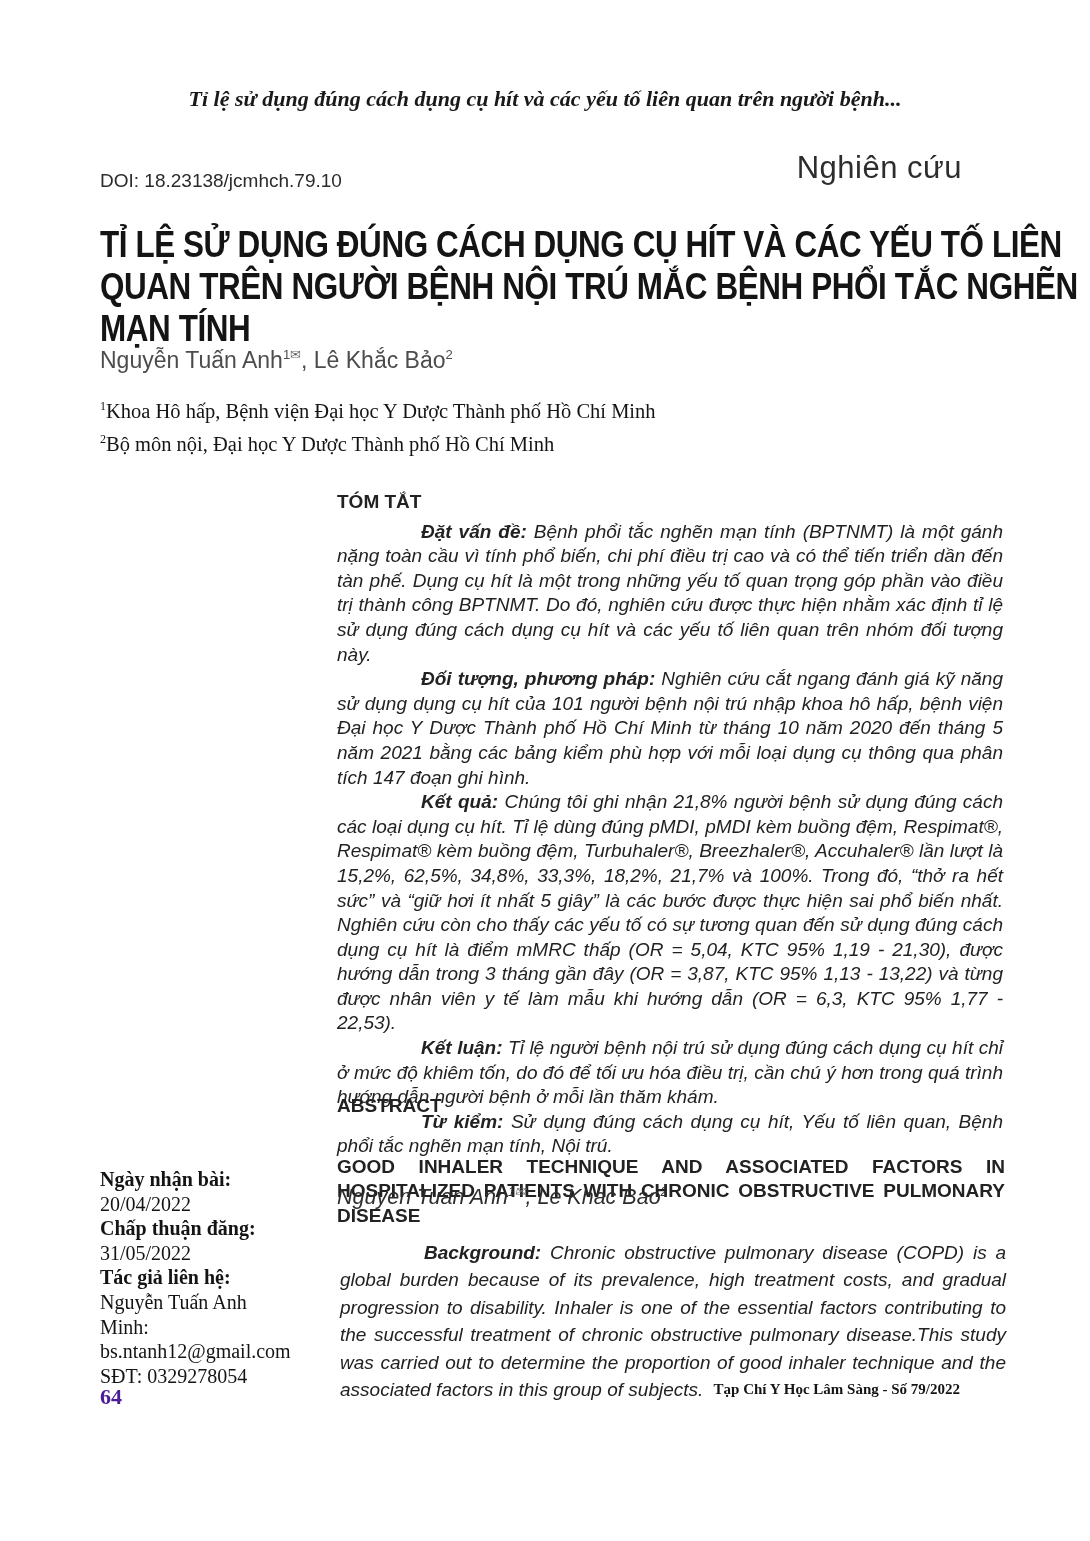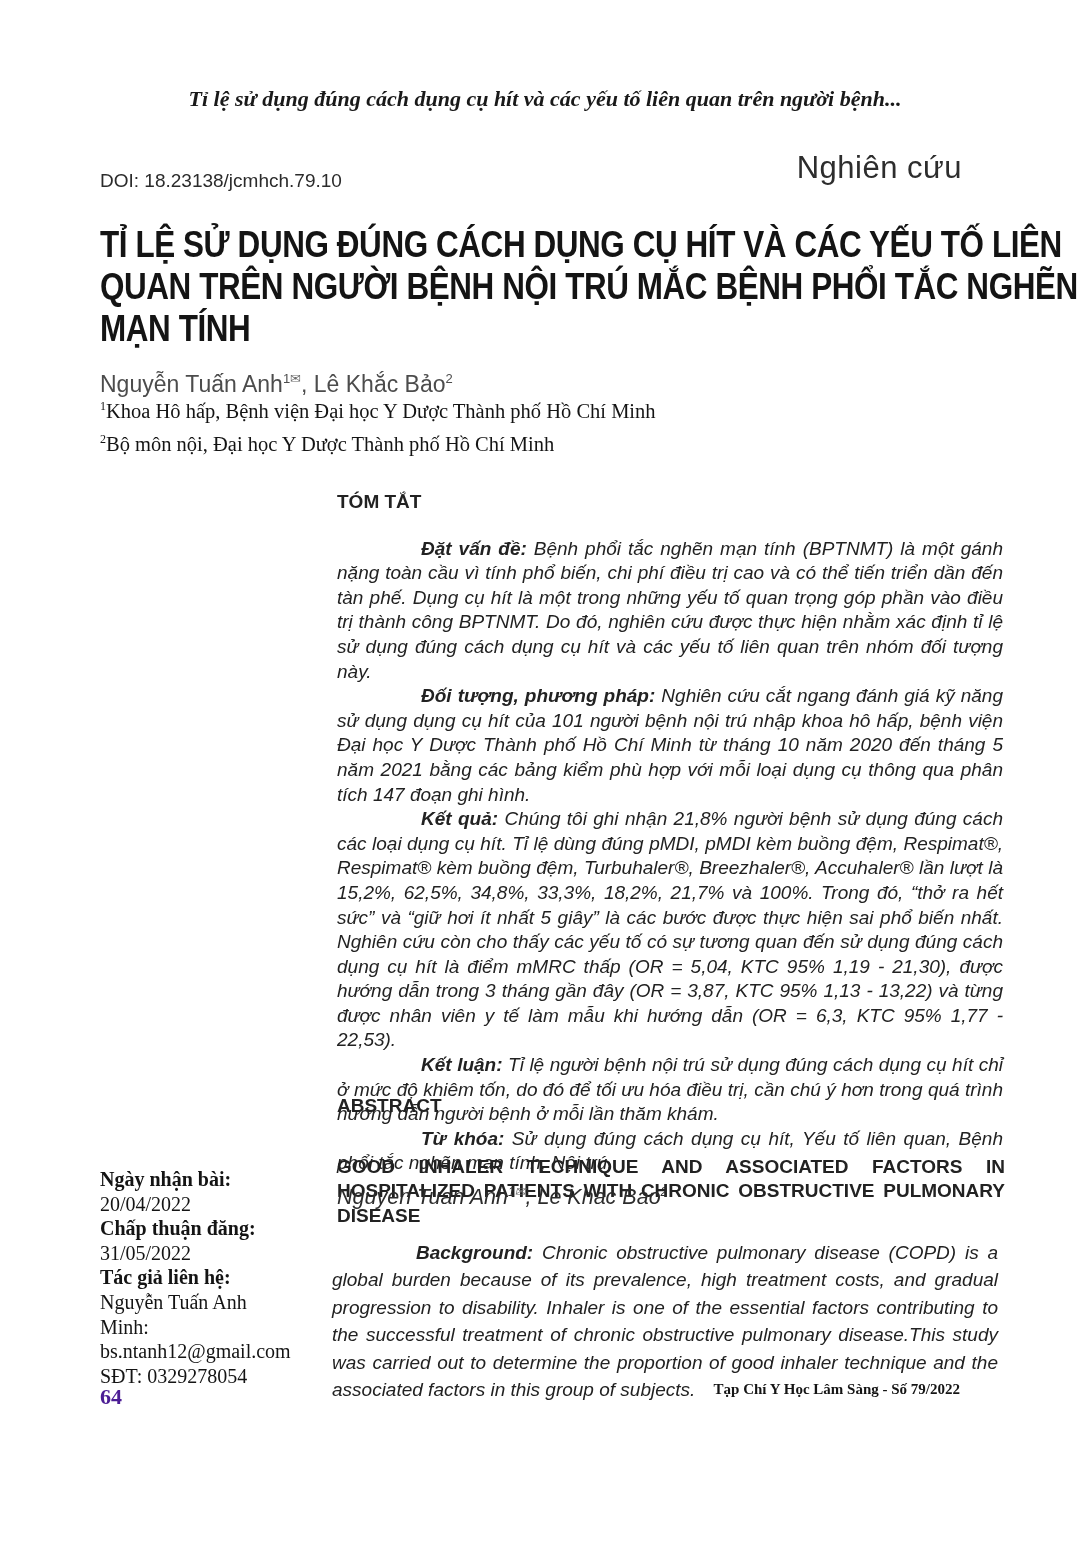--- a/index.html
+++ b/index.html
@@ -18,51 +18,51 @@
   .research-label {
     position:absolute; top:150px; right:128px; font-size:31px; color:#2d2d2d;
     letter-spacing:0.5px;
   }
   .title { position:absolute; top:224px; left:100px; }
   .title-line {
     font-weight:700; font-size:37px; line-height:42px; letter-spacing:-0.5px;
     color:#141414; white-space:nowrap; transform:scaleX(0.85); transform-origin:0 50%;
   }
   .authors-vn {
-    position:absolute; top:371px; left:100px; font-size:23px; color:#4c4c4c;text-align:right;
+    position:absolute; top:347px; left:100px; font-size:23px; color:#4c4c4c;text-align:right;
   }
   .authors-vn sup { font-size:13px; }
   .env-icon { font-size:13px; vertical-align:super; color:#6a6a6a; }
   .affiliations {
     position:absolute; top:392px; left:100px; font-family:"Liberation Serif", serif;
     font-size:20.5px; line-height:28px; color:#141414;
   }
   .affiliations sup { font-size:12px; }
   .abs-vn {
     position:absolute; top:490px; left:337px; width:666px; font-size:19px;
     font-style:italic; line-height:24.6px; text-align:justify; color:#222222;
   }
   .abs-heading {
-    font-style:normal; font-weight:700; font-size:19px; margin:0 0 22px 0;
+    font-style:normal; font-weight:700; font-size:19px; margin:0 0 5px 0;
     text-align:left;
   }
   .para { margin:0; text-indent:38px; }
   .plabel { font-weight:700;margin-left:46px; }
   .abs-en-head {
     position:absolute; top:1094px; left:337px; width:668px; font-weight:700;
     font-size:19px; line-height:24.5px; color:#222222;
   }
   .abs-en-title { text-align:justify;margin-top:36px; }
   .authors-en {
     position:absolute; top:1184px; left:337px; font-style:italic; font-size:21.5px;
     color:#2c2c2c;
   }
   .authors-en sup { font-size:12px; font-style:italic; }
   .background {
-    position:absolute; top:1239px; left:332px; width:666px; font-size:19px;
+    position:absolute; top:1239px; left:340px; width:666px; font-size:19px;
     font-style:italic; line-height:27.4px; text-align:justify; color:#222222;
   }
   .sidebar {
     position:absolute; top:1167px; left:100px; width:240px;
     font-family:"Liberation Serif", serif; font-size:20px; line-height:24.6px;
     color:#141414;
   }
   .sidebar .bold { font-weight:700; }
   .footer-num {
     position:absolute; top:1384px; left:100px; font-family:"Liberation Serif", serif;
@@ -97,21 +97,21 @@
     <div><sup>1</sup><span>Khoa Hô hấp, Bệnh viện Đại học Y Dược Thành phố Hồ Chí Minh</span></div>
     <div><sup>2</sup><span>Bộ môn nội, Đại học Y Dược Thành phố Hồ Chí Minh</span></div>
   </div>
 
   <div class="abs-vn">
     <div class="abs-heading">TÓM TẮT</div>
     <p class="para"><span class="plabel">Đặt vấn đề:</span><span> Bệnh phổi tắc nghẽn mạn tính (BPTNMT) là một gánh nặng toàn cầu vì tính phổ biến, chi phí điều trị cao và có thể tiến triển dần đến tàn phế. Dụng cụ hít là một trong những yếu tố quan trọng góp phần vào điều trị thành công BPTNMT. Do đó, nghiên cứu được thực hiện nhằm xác định tỉ lệ sử dụng đúng cách dụng cụ hít và các yếu tố liên quan trên nhóm đối tượng này.</span></p>
     <p class="para"><span class="plabel">Đối tượng, phương pháp:</span><span> Nghiên cứu cắt ngang đánh giá kỹ năng sử dụng dụng cụ hít của 101 người bệnh nội trú nhập khoa hô hấp, bệnh viện Đại học Y Dược Thành phố Hồ Chí Minh từ tháng 10 năm 2020 đến tháng 5 năm 2021 bằng các bảng kiểm phù hợp với mỗi loại dụng cụ thông qua phân tích 147 đoạn ghi hình.</span></p>
     <p class="para"><span class="plabel">Kết quả:</span><span> Chúng tôi ghi nhận 21,8% người bệnh sử dụng đúng cách các loại dụng cụ hít. Tỉ lệ dùng đúng pMDI, pMDI kèm buồng đệm, Respimat®, Respimat® kèm buồng đệm, Turbuhaler®, Breezhaler®, Accuhaler® lần lượt là 15,2%, 62,5%, 34,8%, 33,3%, 18,2%, 21,7% và 100%. Trong đó, “thở ra hết sức” và “giữ hơi ít nhất 5 giây” là các bước được thực hiện sai phổ biến nhất. Nghiên cứu còn cho thấy các yếu tố có sự tương quan đến sử dụng đúng cách dụng cụ hít là điểm mMRC thấp (OR = 5,04, KTC 95% 1,19 - 21,30), được hướng dẫn trong 3 tháng gần đây (OR = 3,87, KTC 95% 1,13 - 13,22) và từng được nhân viên y tế làm mẫu khi hướng dẫn (OR = 6,3, KTC 95% 1,77 - 22,53).</span></p>
     <p class="para"><span class="plabel">Kết luận:</span><span> Tỉ lệ người bệnh nội trú sử dụng đúng cách dụng cụ hít chỉ ở mức độ khiêm tốn, do đó để tối ưu hóa điều trị, cần chú ý hơn trong quá trình hướng dẫn người bệnh ở mỗi lần thăm khám.</span></p>
-    <p class="para"><span class="plabel">Từ khóa:</span><span> Sử dụng đúng cách dụng cụ hít, Yếu tố liên quan, Bệnh phổi tắc nghẽn mạn tính, Nội trú.</span></p>
+    <p class="para"><span class="plabel">Từ kiểm:</span><span> Sử dụng đúng cách dụng cụ hít, Yếu tố liên quan, Bệnh phổi tắc nghẽn mạn tính, Nội trú.</span></p>
   </div>
 
   <div class="abs-en-head">
     <div>ABSTRACT</div>
     <div class="abs-en-title">GOOD INHALER TECHNIQUE AND ASSOCIATED FACTORS IN HOSPITALIZED PATIENTS WITH CHRONIC OBSTRUCTIVE PULMONARY DISEASE</div>
   </div>
 
   <div class="authors-en">
     <span>Nguyen Tuan Anh</span><sup>1</sup><span class="env-icon">✉</span><span>, </span><span>Le Khac Bao</span><sup>2</sup>
   </div>

